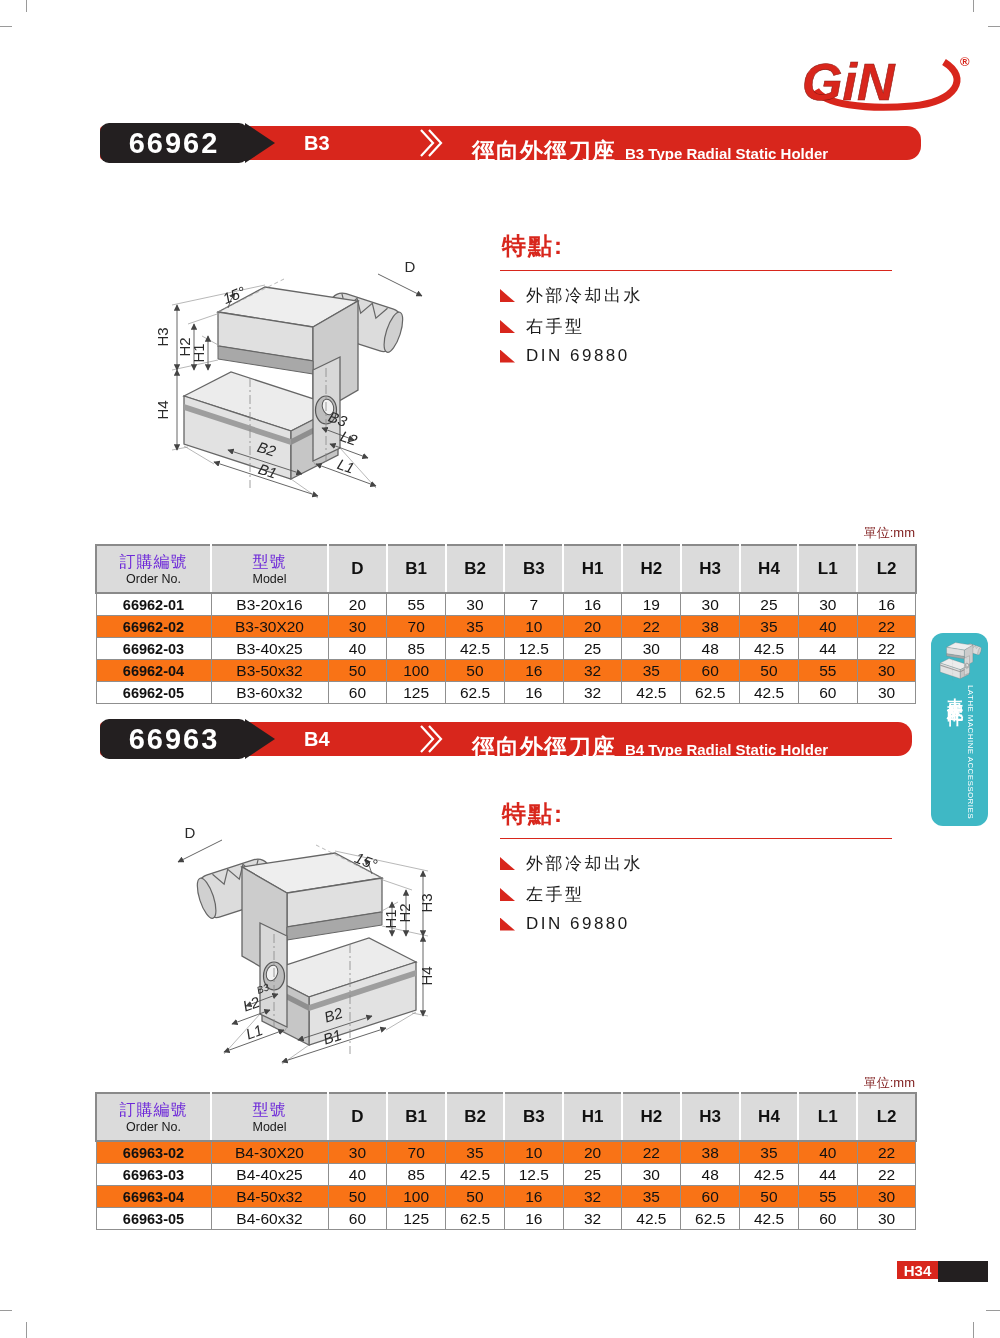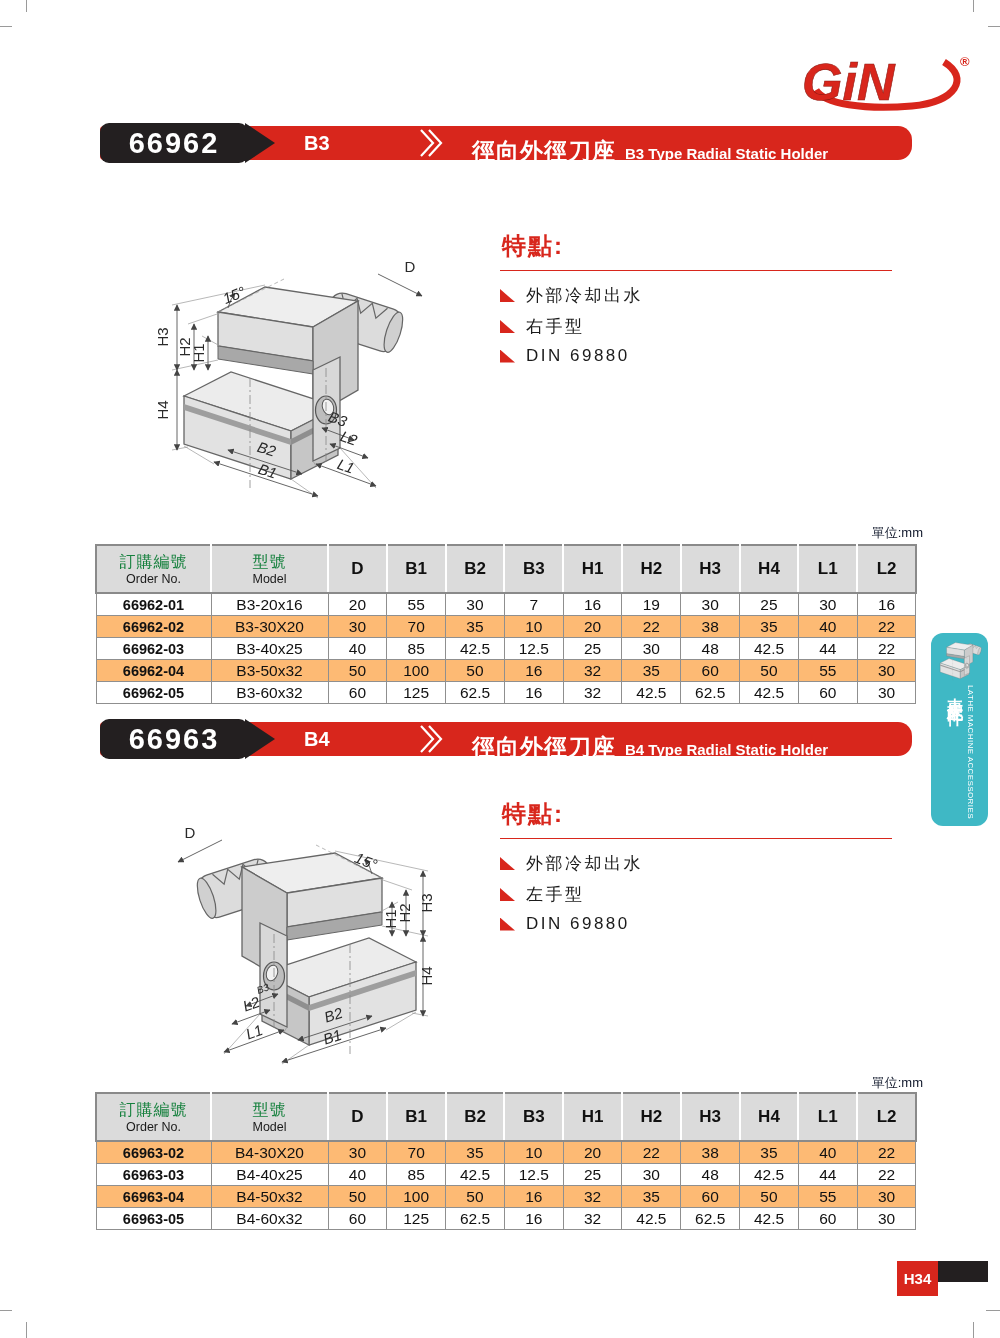--- a/index.html
+++ b/index.html
@@ -7,21 +7,21 @@
     width:1000px;height:1338px;position:relative;background:#fff;overflow:hidden;
     font-family:"Liberation Sans","DejaVu Sans",sans-serif;
   }
   
   .mark{position:absolute;background:#9a9a9a;}
   
   .logo{position:absolute;left:746px;top:48px;width:190px;height:70px;margin-left:48px;}
   
   .banner{position:absolute;left:100px;width:812px;height:34px;background:#d8261c;
           border-radius:4px 14px 14px 4px;}
-  #s1-banner{top:126px;} #s2-banner{top:722px;}
+  #s1-banner{top:126px;padding-left:9px;} #s2-banner{top:722px;}
   .code-box{position:absolute;left:0;top:-3px;width:148px;height:40px;background:#231f20;
             border-radius:9px;display:flex;align-items:center;justify-content:center;z-index:2;}
   .code-tip{position:absolute;left:145px;top:-3px;width:0;height:0;z-index:2;
             border-top:20px solid transparent;border-bottom:20px solid transparent;
             border-left:30px solid #231f20;}
   .code{color:#fff;font-size:29px;font-weight:bold;letter-spacing:2px;}
   .type-code{position:absolute;left:204px;top:50%;transform:translateY(-50%);
              color:#fff;font-weight:bold;font-size:20px;}
   .chev{position:absolute;left:318px;top:2px;}
   .titles{position:absolute;left:372px;top:50%;transform:translateY(-50%);
@@ -32,56 +32,56 @@
   .features{position:absolute;left:500px;width:392px;}
   #s1-features{top:230px;} #s2-features{top:798px;}
   .feat-head{color:#d8261c;font-size:24px;font-weight:bold;letter-spacing:2px;margin:0;
              padding:0 0 8px 2px;border-bottom:1.5px solid #d8261c;}
   .feat-list{list-style:none;margin:13px 0 0;padding:0;}
   .feat-list li{display:flex;align-items:center;gap:11px;font-size:17px;letter-spacing:2.5px;
                 color:#1b1b1b;margin-bottom:8px;}
   .tri{width:15px;height:13px;background:#d8261c;flex:0 0 auto;
        clip-path:polygon(0 0,100% 100%,0 100%);}
   
-  .unit{position:absolute;right:77px;font-size:13px;color:#0f172a;}
+  .unit{position:absolute;right:85px;font-size:13px;color:#7f1d1d;}
   #u1{top:524px;} #u2{top:1074px;}
   
   .spec-table{position:absolute;left:95px;width:820px;border-collapse:collapse;
               table-layout:fixed;border:1.5px solid #9a9a9a;}
   #t1{top:544px;} #t2{top:1092px;}
   .spec-table col.c-order{width:115px;} .spec-table col.c-model{width:117px;}
   .spec-table col.c-dim{width:58.8px;}
   .spec-table thead th{background:#dbdbdb;height:46px;font-weight:normal;padding:0;
        border:2px solid #fff;border-top:2px solid #8a8a8a;border-bottom:2px solid #8a8a8a;}
   .spec-table thead th:first-child{border-left:2px solid #8a8a8a;}
   .spec-table thead th:last-child{border-right:2px solid #8a8a8a;}
-  .spec-table th .zh{font-size:16px;color:#15803d;letter-spacing:1px;line-height:20px;}
+  .spec-table th .zh{font-size:16px;color:#6d28d9;letter-spacing:1px;line-height:20px;}
   .spec-table th .en{font-size:12.5px;color:#1a1a1a;line-height:15px;}
   .spec-table thead th.dim{font-size:17px;font-weight:bold;color:#111;}
   .spec-table tbody td{height:21px;font-size:15.5px;color:#111;background:#fff;
        text-align:center;padding:0;border:1px solid #8f8f8f;}
-  .spec-table tbody tr.alt td{background:#fdba74;}
+  .spec-table tbody tr.alt td{background:#f97316;}
   .spec-table tbody td.order{font-weight:bold;font-size:14.5px;}
   
   .drawing{position:absolute;width:330px;height:250px;}
   #drawing1{left:132px;top:250px;} #drawing2{left:138px;top:816px;}
   .dimtxt{font-size:15px;fill:#2a2a2a;}
   .dimtxt.it{font-style:italic;}
   .dimtxt.small{font-size:10px;}
   
   .side-tab{position:absolute;left:931px;top:633px;width:57px;height:193px;background:#3fb8c5;
             border-radius:12px;display:flex;flex-direction:column;align-items:center;
             padding-top:7px;box-sizing:border-box;}
   .tab-text{display:flex;flex-direction:row;margin-top:3px;align-items:flex-start;gap:1px;}
   .tab-zh{writing-mode:vertical-rl;text-orientation:upright;color:#fff;font-size:16px;
           letter-spacing:4px;font-weight:bold;}
   .tab-en{writing-mode:vertical-rl;color:#fff;font-size:8px;letter-spacing:0.4px;}
   
   .page-tag{position:absolute;left:897px;top:1261px;display:flex;}
-  .page-num{width:41px;height:35px;background:#d8261c;color:#fff;font-weight:bold;
+  .page-num{width:41px;height:18px;background:#d8261c;color:#fff;font-weight:bold;
             font-size:15px;display:flex;align-items:center;justify-content:center;}
   .page-bar{width:50px;height:21px;background:#231f20;}
 </style>
 </head>
 <body>
 
 <div class="mark" style="left:26px;top:0;width:1px;height:12px;"></div>
 <div class="mark" style="left:0;top:26px;width:12px;height:1px;"></div>
 <div class="mark" style="left:973px;top:0;width:1px;height:12px;"></div>
 <div class="mark" style="left:988px;top:26px;width:12px;height:1px;"></div>

